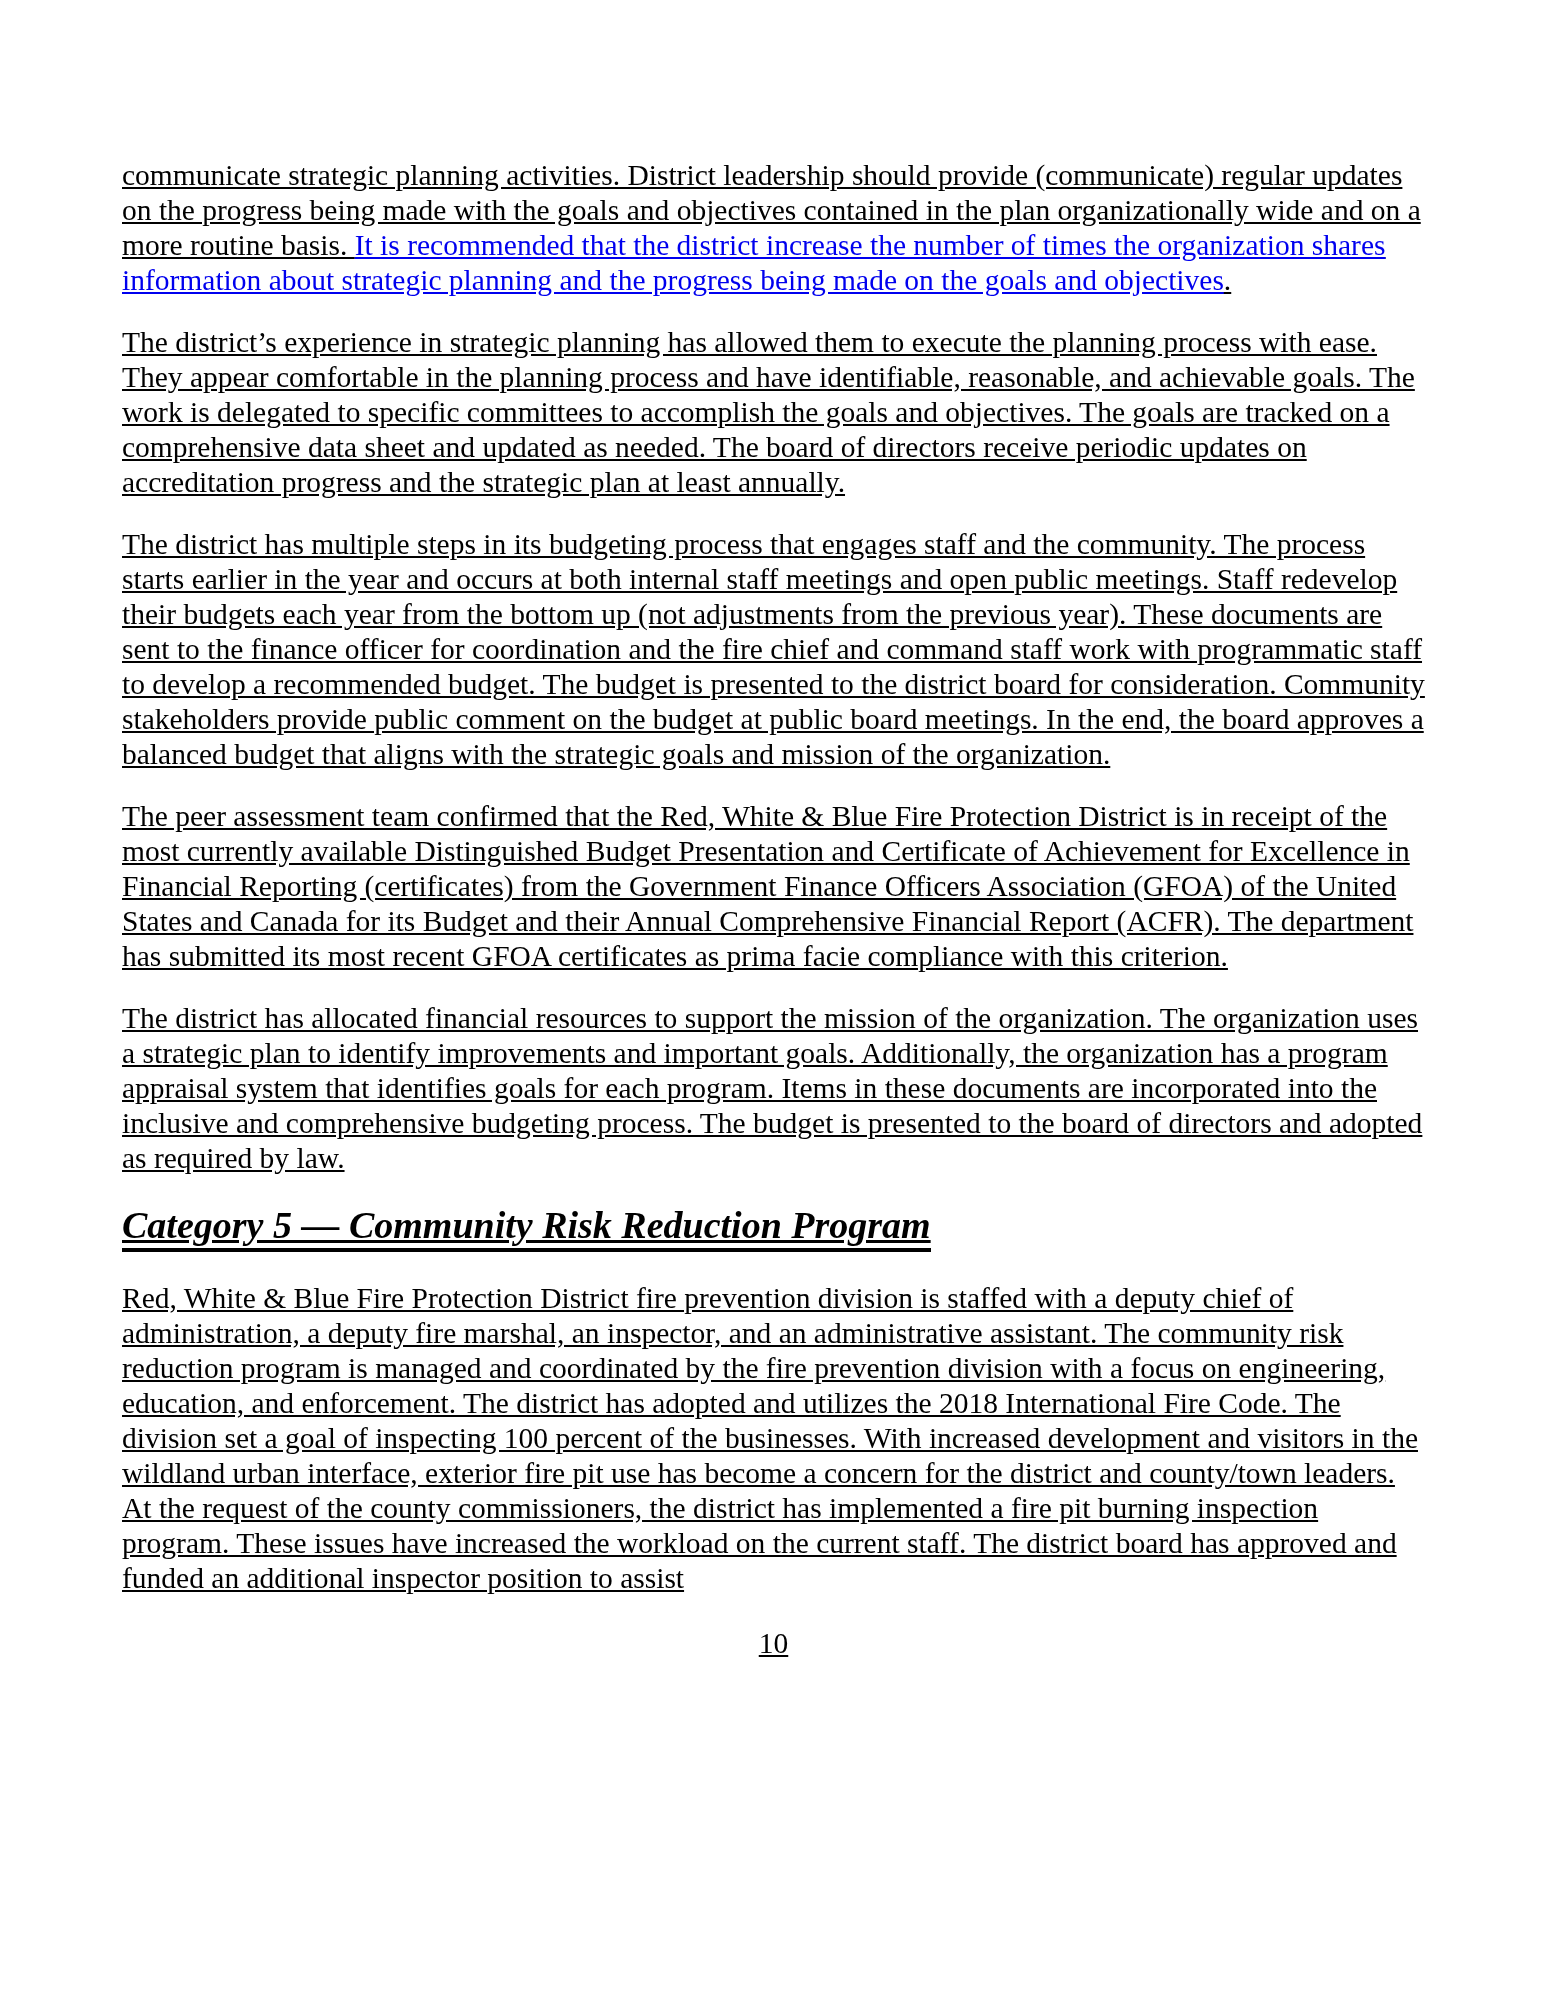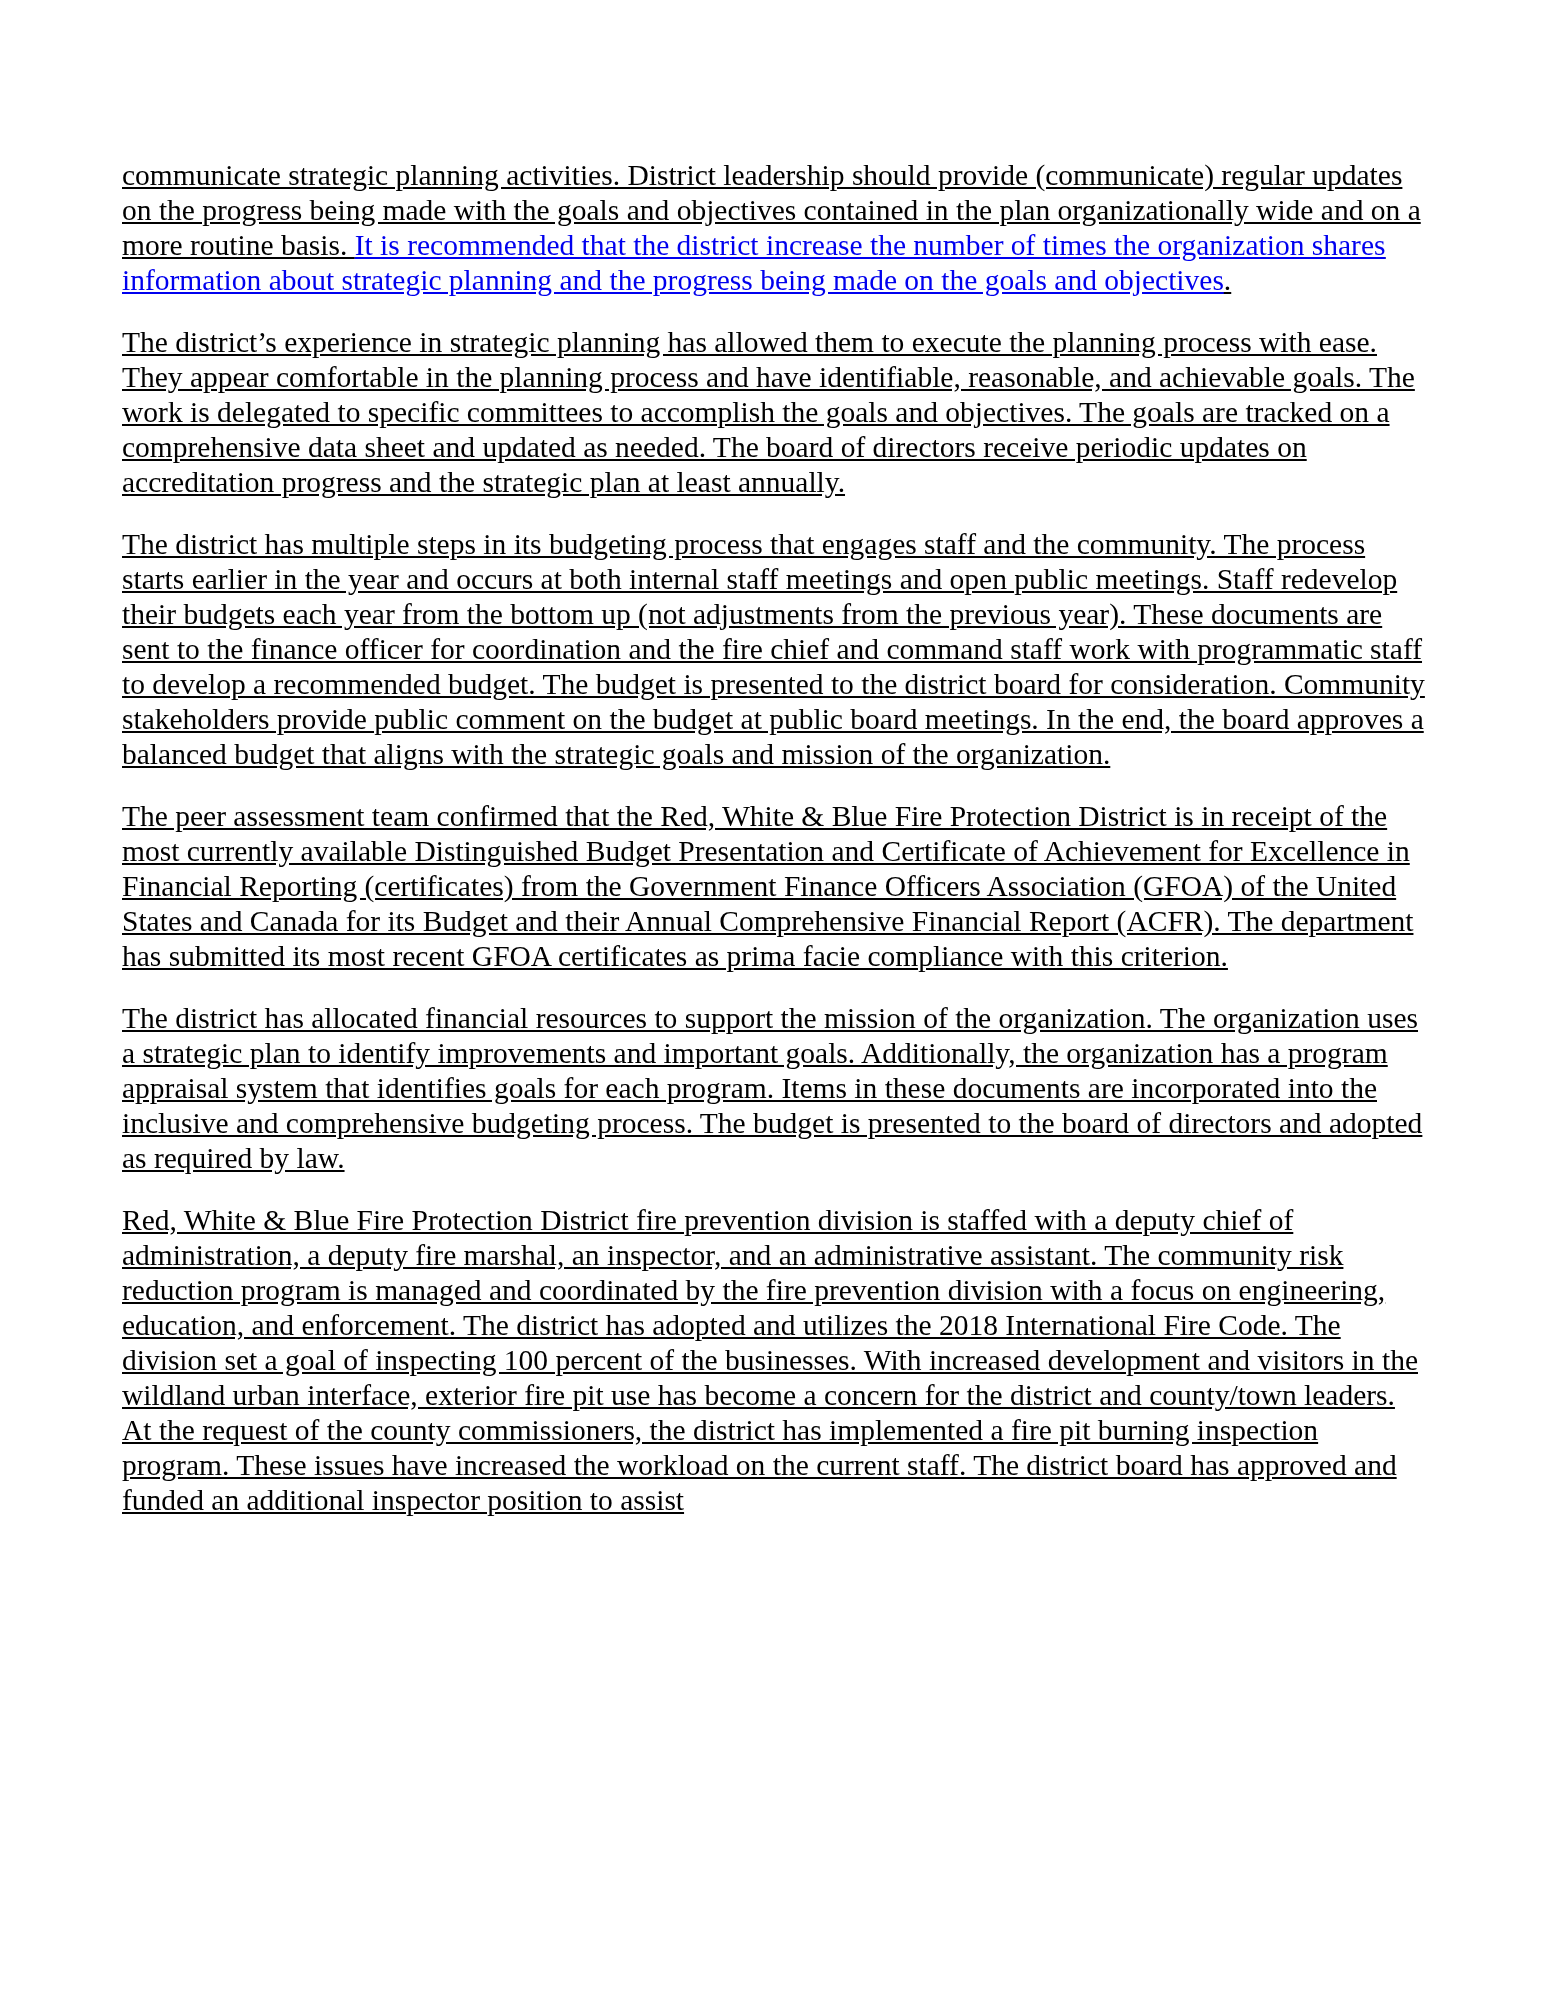--- a/index.html
+++ b/index.html
@@ -64,18 +64,20 @@
 
   <p class="body-text">The district’s experience in strategic planning has allowed them to execute the planning process with ease. They appear comfortable in the planning process and have identifiable, reasonable, and achievable goals. The work is delegated to specific committees to accomplish the goals and objectives. The goals are tracked on a comprehensive data sheet and updated as needed. The board of directors receive periodic updates on accreditation progress and the strategic plan at least annually.</p>
 
 
   <p class="body-text">The district has multiple steps in its budgeting process that engages staff and the community. The process starts earlier in the year and occurs at both internal staff meetings and open public meetings. Staff redevelop their budgets each year from the bottom up (not adjustments from the previous year). These documents are sent to the finance officer for coordination and the fire chief and command staff work with programmatic staff to develop a recommended budget. The budget is presented to the district board for consideration. Community stakeholders provide public comment on the budget at public board meetings. In the end, the board approves a balanced budget that aligns with the strategic goals and mission of the organization.</p>
 
   <p class="body-text">The peer assessment team confirmed that the Red, White &amp; Blue Fire Protection District is in receipt of the most currently available Distinguished Budget Presentation and Certificate of Achievement for Excellence in Financial Reporting (certificates) from the Government Finance Officers Association (GFOA) of the United States and Canada for its Budget and their Annual Comprehensive Financial Report (ACFR). The department has submitted its most recent GFOA certificates as prima facie compliance with this criterion.</p>
 
   <p class="body-text">The district has allocated financial resources to support the mission of the organization. The organization uses a strategic plan to identify improvements and important goals. Additionally, the organization has a program appraisal system that identifies goals for each program. Items in these documents are incorporated into the inclusive and comprehensive budgeting process. The budget is presented to the board of directors and adopted as required by law.</p>
 
+  <h1 class="category"><span class="u">Category 5 — Community Risk Reduction Program</span></h1>
 
 
   <p class="body-text">Red, White &amp; Blue Fire Protection District fire prevention division is staffed with a deputy chief of administration, a deputy fire marshal, an inspector, and an administrative assistant. The community risk reduction program is managed and coordinated by the fire prevention division with a focus on engineering, education, and enforcement. The district has adopted and utilizes the 2018 International Fire Code. The division set a goal of inspecting 100 percent of the businesses. With increased development and visitors in the wildland urban interface, exterior fire pit use has become a concern for the district and county/town leaders. At the request of the county commissioners, the district has implemented a fire pit burning inspection program. These issues have increased the workload on the current staff. The district board has approved and funded an additional inspector position to assist</p>
 
+  <div class="page-number">10</div>
 
 </div>
 
 </body></html>

